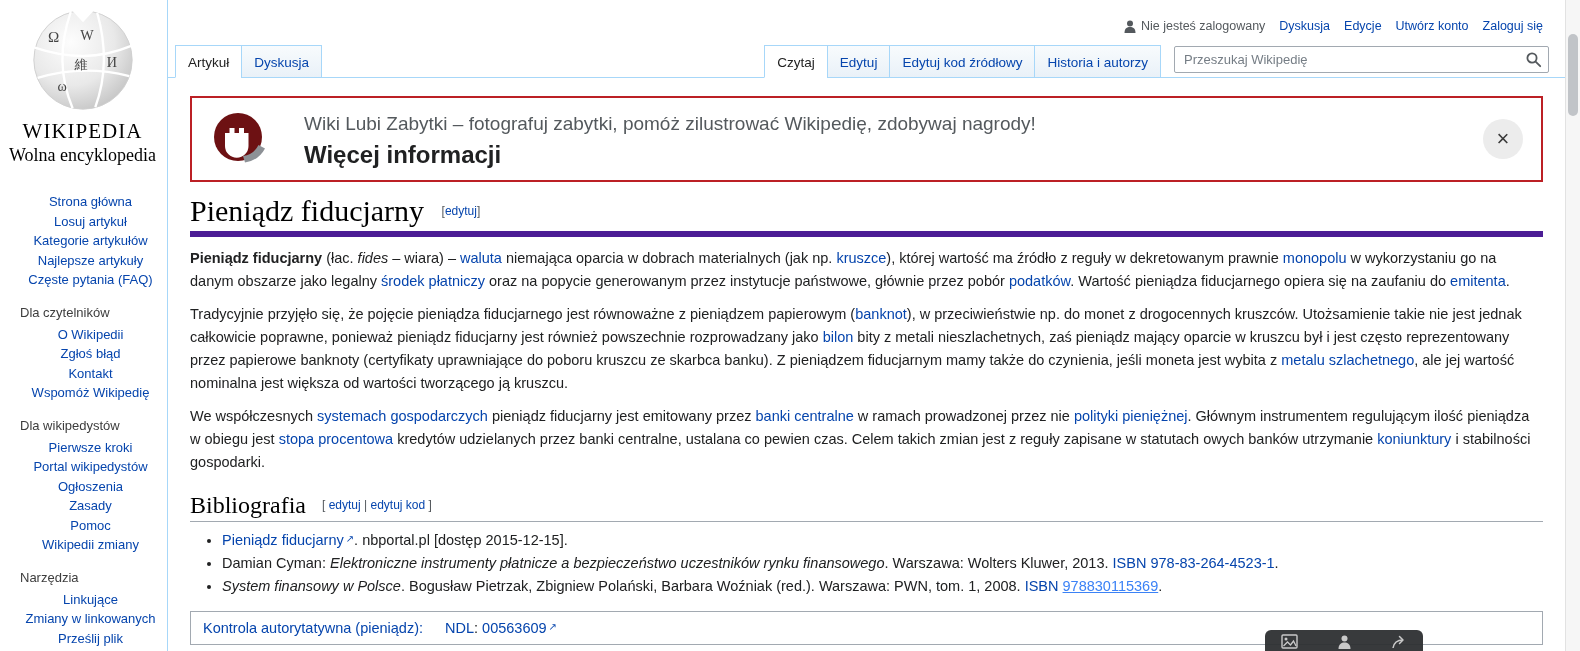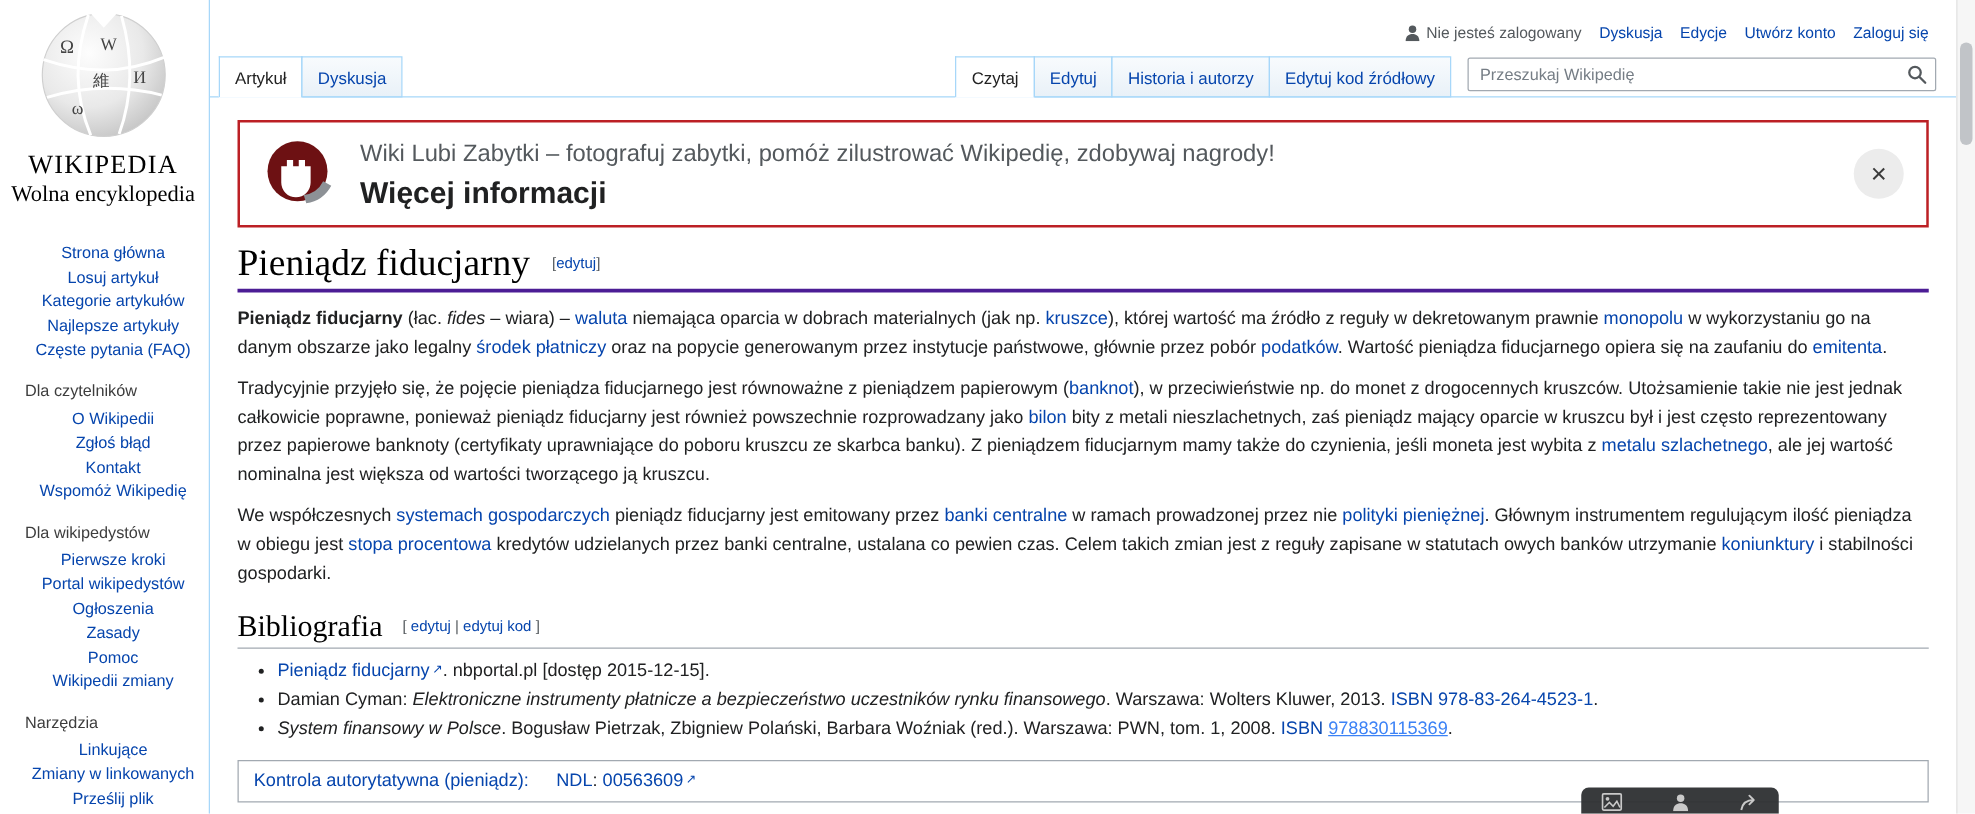--- a/index.html
+++ b/index.html
@@ -42,31 +42,31 @@
          border:1px solid #a7d7f9; margin-right:-1px; }
   .tab.selected { background:#fff; color:#222; border-bottom-color:#fff; }
   .search-wrap { position:relative; margin:0 16px 5px 14px; }
   .search-input { width:375px; height:27px; border:1px solid #a2a9b1; border-radius:2px;
                   padding:0 32px 0 9px; font-size:13px; font-family:inherit; color:#202122; background:#fff; }
   .search-input::placeholder { color:#757d85; }
   .search-btn { position:absolute; right:7px; top:5px; border:none; background:none; padding:0; cursor:pointer; }
 
   
   .banner { margin:18px 22px 0; border:2px solid #bc2025; background:#fff;
-            display:flex; align-items:center; gap:20px; padding:12px 18px; }
+            display:flex; align-items:center; gap:36px; padding:12px 18px; }
   .banner-msg { font-size:19px; color:#54595d; line-height:25px; }
   .banner-cta { display:inline-block; font-size:24px; font-weight:bold; color:#202122; margin-top:6px; line-height:25px; }
   .banner-close { margin-left:auto; width:40px; height:40px; border-radius:50%; background:#ececec;
                   display:flex; align-items:center; justify-content:center; font-size:22px; color:#3a3a3a;
                   border:none; cursor:pointer; flex:0 0 auto; }
 
   
   .article { padding:0 22px; }
   .page-title { font-family:"Liberation Serif","DejaVu Serif",serif; font-size:30px; font-weight:400; color:#000;
-                margin:12px 0 0; padding-bottom:3px; border-bottom:3px solid #4c1d95; }
+                margin:12px 0 0; padding-bottom:3px; border-bottom:6px solid #4c1d95; }
   .edit-small { font-family:"Liberation Sans","DejaVu Sans",sans-serif; font-size:12px; color:#54595d;
                 margin-left:10px; vertical-align:6px; }
   .body-par { margin:10px 0 0; font-size:14.5px; line-height:23px; }
   .sec-title { font-family:"Liberation Serif","DejaVu Serif",serif; font-size:24px; font-weight:400; color:#000;
                margin:18px 0 0; padding-bottom:2px; border-bottom:1px solid #a2a9b1; }
   .sec-title .edit-small { vertical-align:4px; }
   .biblio { margin:7px 0 0; padding-left:32px; font-size:14.5px; line-height:20px; }
   .biblio li { margin-bottom:3px; }
   .authority { margin-top:15px; border:1px solid #a2a9b1; padding:8px 12px; font-size:14.5px; display:flex; }
   .auth-label { width:228px; flex:0 0 auto; }
@@ -165,22 +165,22 @@
     </div>
 
     <div class="tab-strip">
       <div class="tabs-left">
         <a class="tab selected">Artykuł</a>
         <a class="tab">Dyskusja</a>
       </div>
       <div class="tabs-right">
         <a class="tab selected">Czytaj</a>
         <a class="tab">Edytuj</a>
+        <a class="tab">Edytuj kod źródłowy</a>
         <a class="tab">Historia i autorzy</a>
-        <a class="tab">Edytuj kod źródłowy</a>
         <span class="search-wrap">
           <input class="search-input" type="text" placeholder="Przeszukaj Wikipedię" style="">
           <button class="search-btn">
             <svg width="17" height="17" viewBox="0 0 17 17">
               <circle cx="7" cy="7" r="4.6" fill="none" stroke="#54595d" stroke-width="1.8"></circle>
               <line x1="10.6" y1="10.6" x2="15.2" y2="15.2" stroke="#54595d" stroke-width="1.8" stroke-linecap="round"></line>
             </svg>
           </button>
         </span>
       </div>

